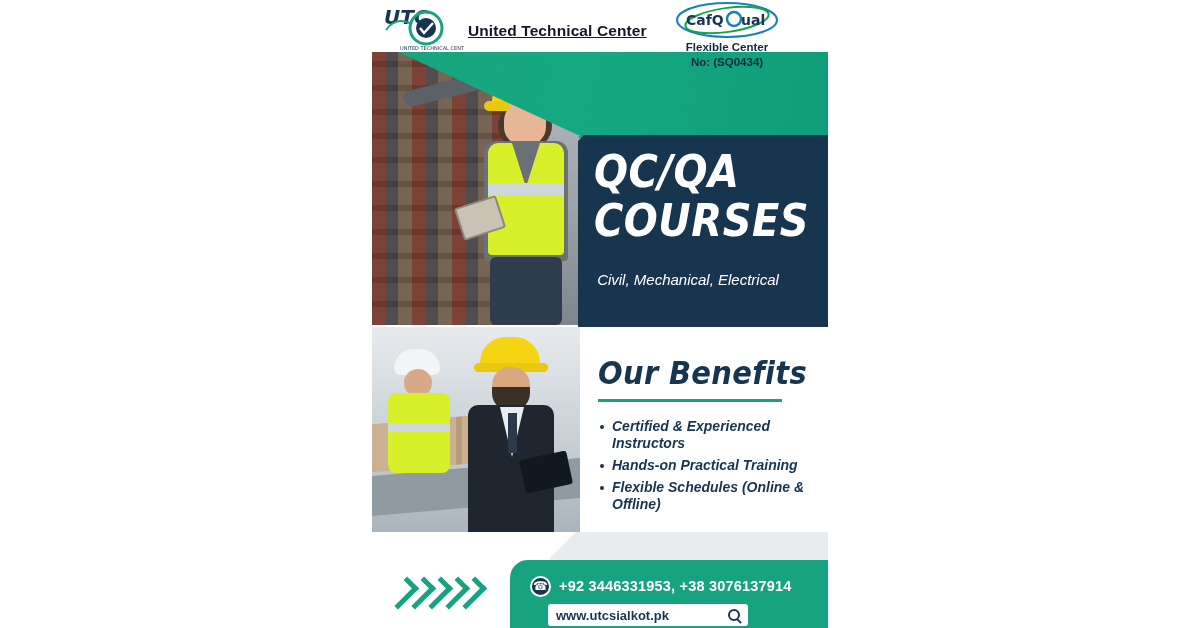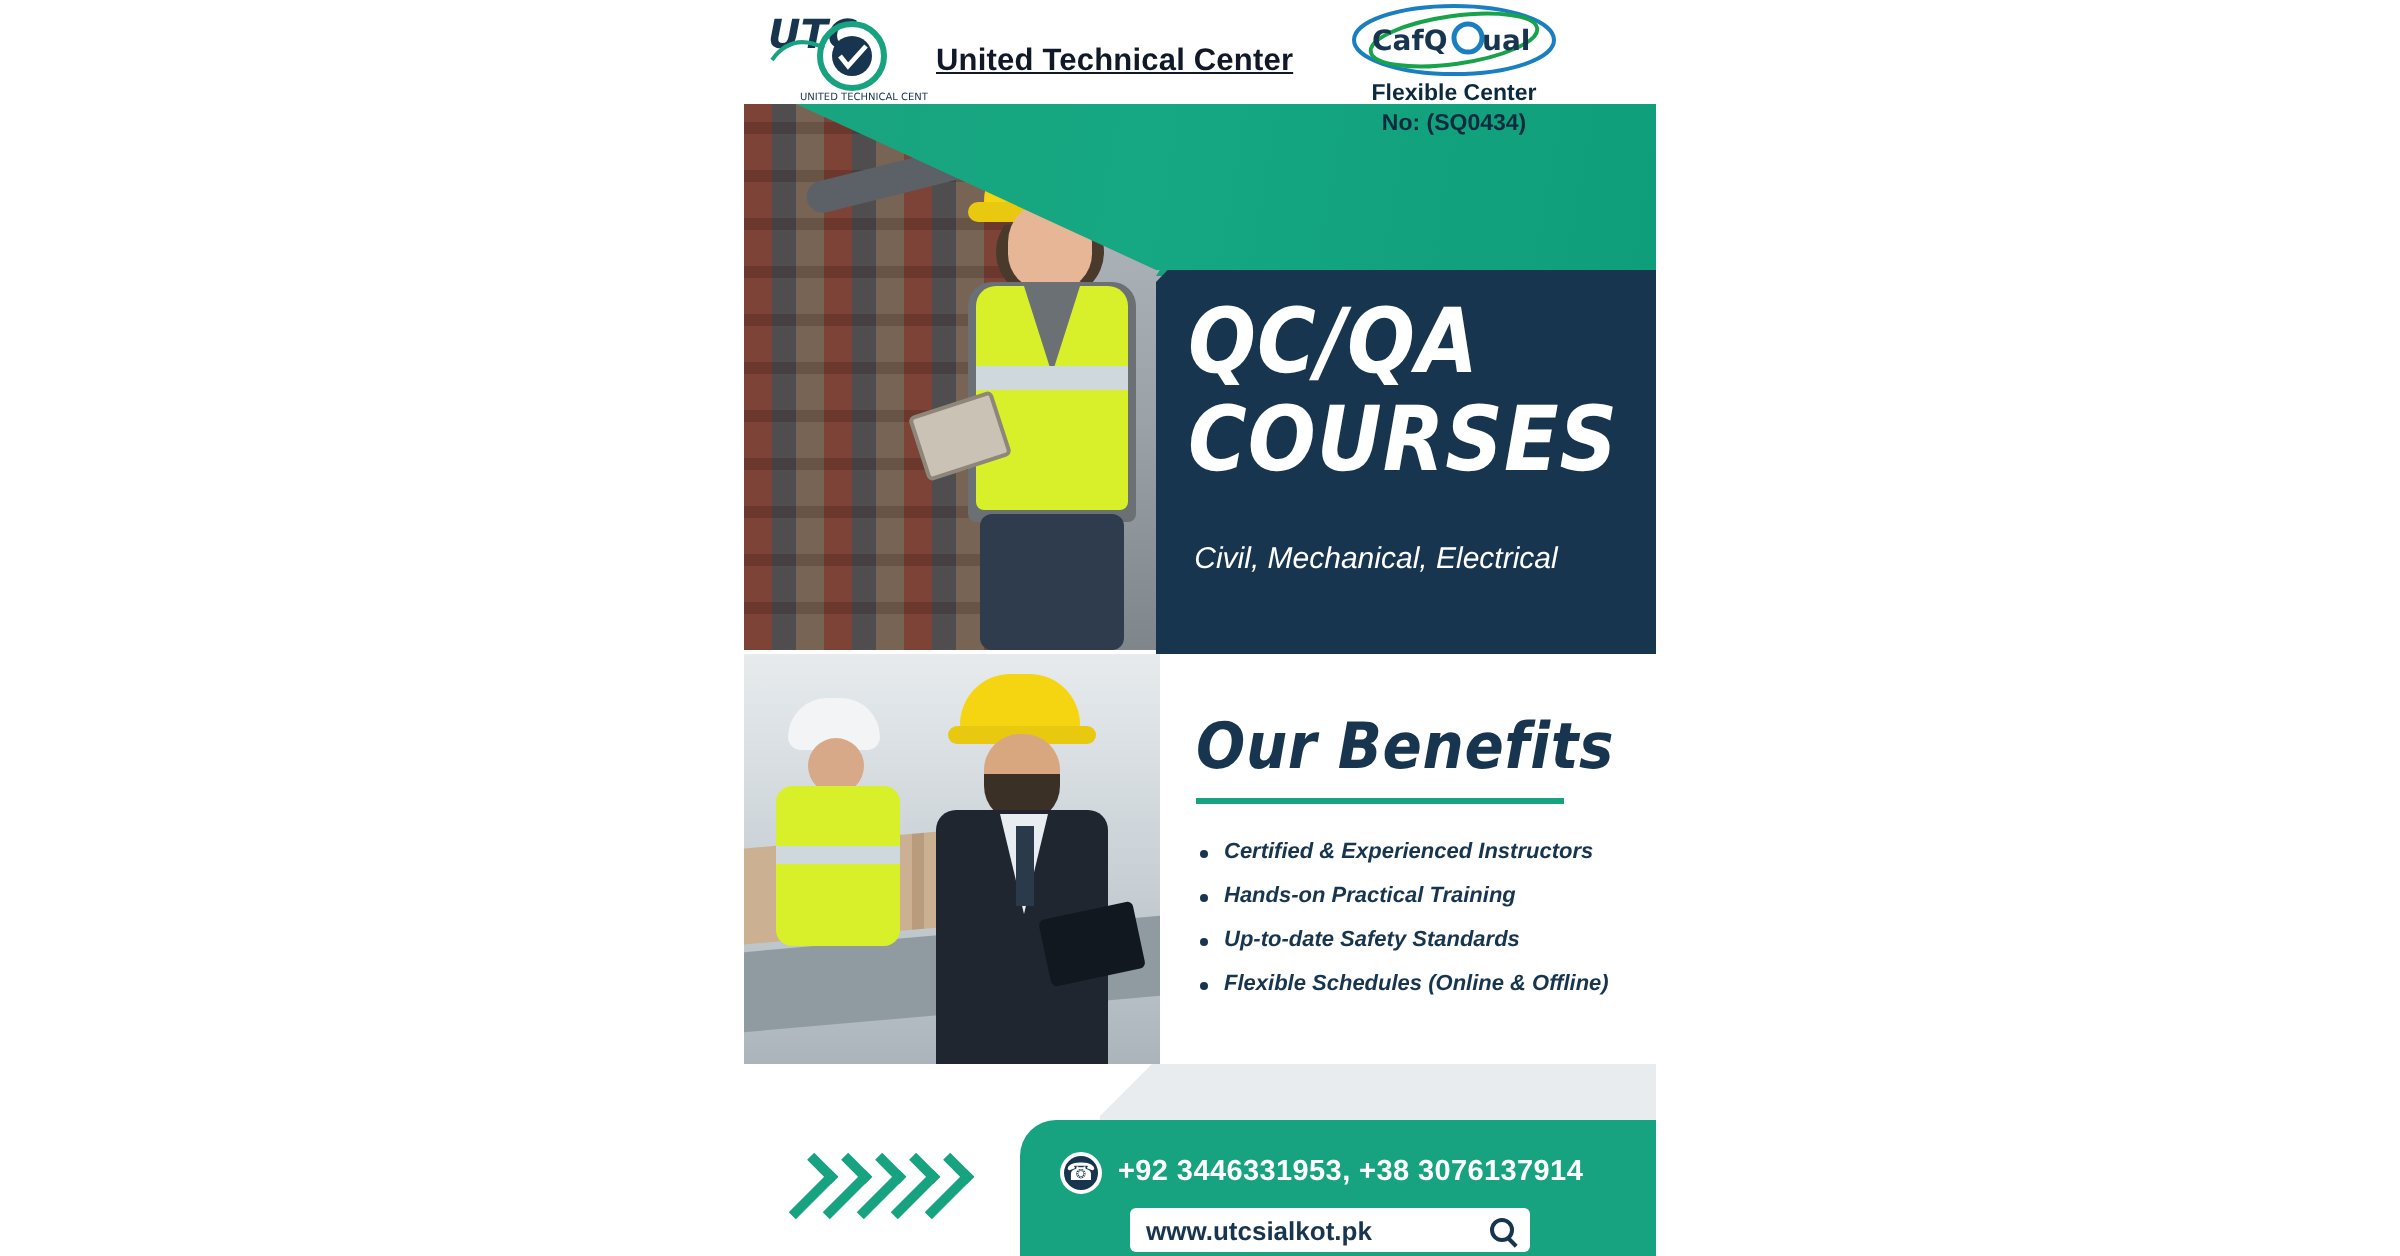--- a/index.html
+++ b/index.html
@@ -214,21 +214,21 @@
   }
   .benefits-list {
     position: absolute; left: 226px; top: 418px;
     width: 218px;
     list-style: none;
   }
   .benefits-list li {
     position: relative;
     padding-left: 14px;
     margin-bottom: 5px;
-    font-size: 11px; line-height: 17px;
+    font-size: 14px; line-height: 17px;
     font-weight: bold; font-style: italic;
     color: #17354f;
   }
   .benefits-list li::before {
     content: "";
     position: absolute; left: 2px; top: 7px;
     width: 4px; height: 4px; border-radius: 50%;
     background: #17354f;
   }
 
@@ -268,21 +268,21 @@
     display: flex; align-items: center; justify-content: center;
     font-size: 12px;
     border: 2px solid #ffffff;
     flex: 0 0 auto;
   }
   .phone-text {
     font-size: 14.5px; font-weight: bold; color: #ffffff;
     letter-spacing: .2px; white-space: nowrap;
   }
   .website-pill {
-    position: absolute; left: 193px; top: 604px;
+    position: absolute; left: 176px; top: 604px;
     width: 200px; height: 22px;
     background: #ffffff; border-radius: 3px;
     display: flex; align-items: center; justify-content: space-between;
     padding: 0 8px;
   }
   .website-text {
     font-size: 13px; font-weight: bold; color: #17354f;
   }
   .search-icon {
     width: 12px; height: 12px; border: 2px solid #17354f; border-radius: 50%;
@@ -376,21 +376,20 @@
     <div class="p2b-tie"></div>
     <div class="p2b-pad"></div>
   </div>
 
   <div class="benefits-bg"></div>
   <div class="benefits-title">Our Benefits</div>
   <div class="benefits-underline"></div>
   <ul class="benefits-list">
     <li>Certified &amp; Experienced Instructors</li>
     <li>Hands-on Practical Training</li>
-    <li>Up-to-date Safety Standards</li>
     <li>Flexible Schedules (Online &amp; Offline)</li>
   </ul>
 
   <div class="bottom-grey"></div>
   <div class="bottom-green"></div>
 
   <div class="chevrons">
     <span class="chev"></span>
     <span class="chev"></span>
     <span class="chev"></span>

